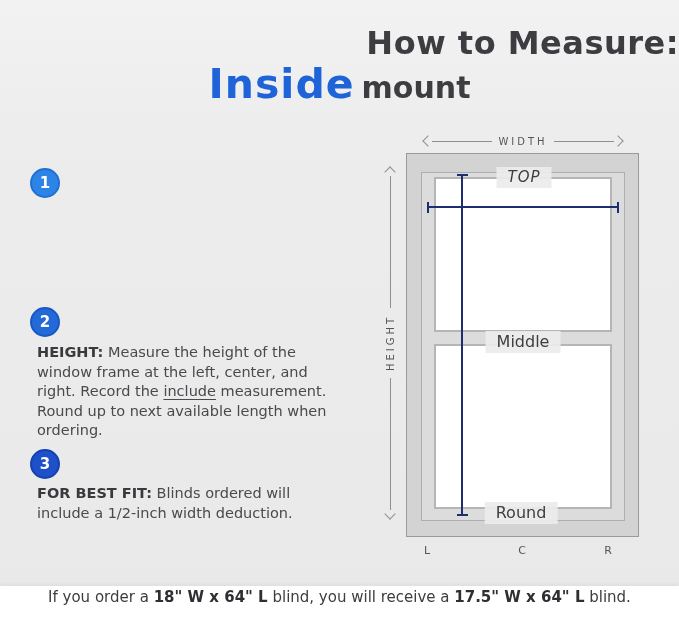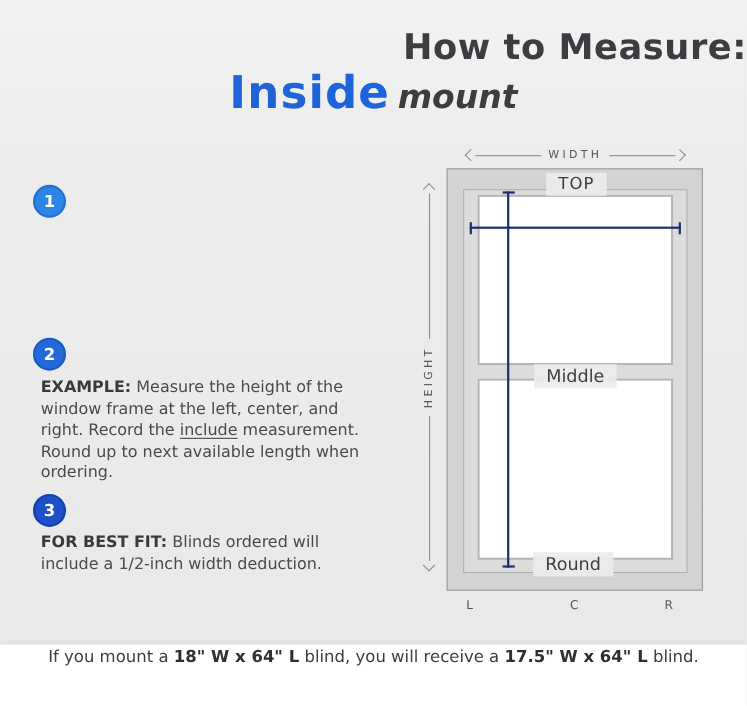--- a/index.html
+++ b/index.html
@@ -7,21 +7,21 @@
     position:relative;width:679px;height:642px;overflow:hidden;
     background:linear-gradient(180deg,#f2f2f2 0%,#ececec 25%,#e9e9e9 100%);
     font-family:"DejaVu Sans","Liberation Sans",sans-serif;
     -webkit-font-smoothing:antialiased;
   }
   
   .title{position:absolute;top:26px;left:0;width:100%;text-align:center;line-height:1.1;}
   .title-l1{font-size:32px;font-weight:bold;color:#3c3c41;letter-spacing:.5px;text-align:right;}
   .title-l2{margin-top:1px;}
   .title-accent{font-size:41px;font-weight:bold;color:var(--accent-blue);letter-spacing:1px;}
-  .title-rest{font-size:30px;font-weight:bold;color:#3c3c41;margin-left:7px;font-style:italic;}
+  .title-rest{font-size:30px;font-weight:bold;color:#3c3c41;margin-left:7px;}
   
   .badge{
     position:absolute;left:30px;width:30px;height:30px;border-radius:50%;
     color:#fff;font-size:15px;font-weight:bold;display:flex;align-items:center;justify-content:center;
     box-sizing:border-box;
   }
   .badge-1{top:168px;background:var(--badge1-fill);border:2px solid var(--badge1-border);}
   .badge-2{top:307px;background:var(--badge2-fill);border:2px solid var(--badge2-border);}
   .badge-3{top:449px;background:var(--badge3-fill);border:2px solid var(--badge3-border);}
   .step-text{
@@ -59,21 +59,21 @@
   .measure-h{position:absolute;left:427px;top:206px;width:192px;height:2px;background:var(--measure-line);}
   .measure-h::before,.measure-h::after{content:"";position:absolute;top:-4.5px;width:2px;height:11px;background:var(--measure-line);}
   .measure-h::before{left:0;}
   .measure-h::after{right:0;}
   .measure-v{position:absolute;left:461px;top:174px;width:2px;height:342px;background:var(--measure-line);}
   .measure-v::before,.measure-v::after{content:"";position:absolute;left:-4.5px;width:11px;height:2px;background:var(--measure-line);}
   .measure-v::before{top:0;}
   .measure-v::after{bottom:0;}
   
   .chip{position:absolute;transform:translateX(-50%);background:var(--chip-bg);padding:1px 11px 2px;color:#3e3e42;white-space:nowrap;}
-  .chip-top{left:524px;top:157px;font-size:15px;letter-spacing:1px;}
+  .chip-top{left:524px;top:167px;font-size:15px;letter-spacing:1px;font-style:italic;}
   .chip-middle{left:523px;top:331px;font-size:16px;}
   .chip-bottom{left:521px;top:502px;font-size:16px;}
   
   .marker{position:absolute;top:544px;transform:translateX(-50%);font-size:11px;color:#55555a;}
   .marker-l{left:427px;}
   .marker-c{left:522px;}
   .marker-r{left:608px;}
   
   .example{
     position:absolute;left:0;top:586px;width:679px;height:56px;background:#ffffff;
@@ -89,21 +89,21 @@
 <div class="canvas">
 
   <header class="title">
     <div class="title-l1">How to Measure:</div>
     <div class="title-l2"><span class="title-accent">Inside</span><span class="title-rest">mount</span></div>
   </header>
 
   <div class="badge badge-1">1</div>
 
   <div class="badge badge-2">2</div>
-  <p class="step-text step-text-2"><span class="step-label">EXAMPLE:</span><span> Measure the height of the window frame at the left, center, and right. Record the </span><span class="u">include</span><span> measurement. Round up to next available length when ordering.</span></p>
+  <p class="step-text step-text-2"><span class="step-label">HEIGHT:</span><span> Measure the height of the window frame at the left, center, and right. Record the </span><span class="u">include</span><span> measurement. Round up to next available length when ordering.</span></p>
 
   <div class="badge badge-3">3</div>
   <p class="step-text step-text-3"><span class="step-label">FOR BEST FIT:</span><span> Blinds ordered will include a 1/2-inch width deduction.</span><span class="u"></span><span></span></p>
 
   <div>
 
     <div class="width-arrow">
       <span class="chev chev-left"></span>
       <span class="wline"></span>
       <span class="arrow-label">WIDTH</span>
@@ -132,16 +132,16 @@
 
     <div class="measure-h"></div>
     <div class="measure-v"></div>
 
     <span class="marker marker-l">L</span>
     <span class="marker marker-c">C</span>
     <span class="marker marker-r">R</span>
   </div>
 
   <footer class="example">
-    <div class="example-text"><span>If you mount a </span><b>18" W x 64" L</b><span> blind, you will receive a </span><b>17.5" W x 64" L</b><span> blind.</span></div>
+    <div class="example-text"><span>If you order a </span><b>18" W x 64" L</b><span> blind, you will receive a </span><b>17.5" W x 64" L</b><span> blind.</span></div>
   </footer>
 
 </div>
 
 </body></html>

